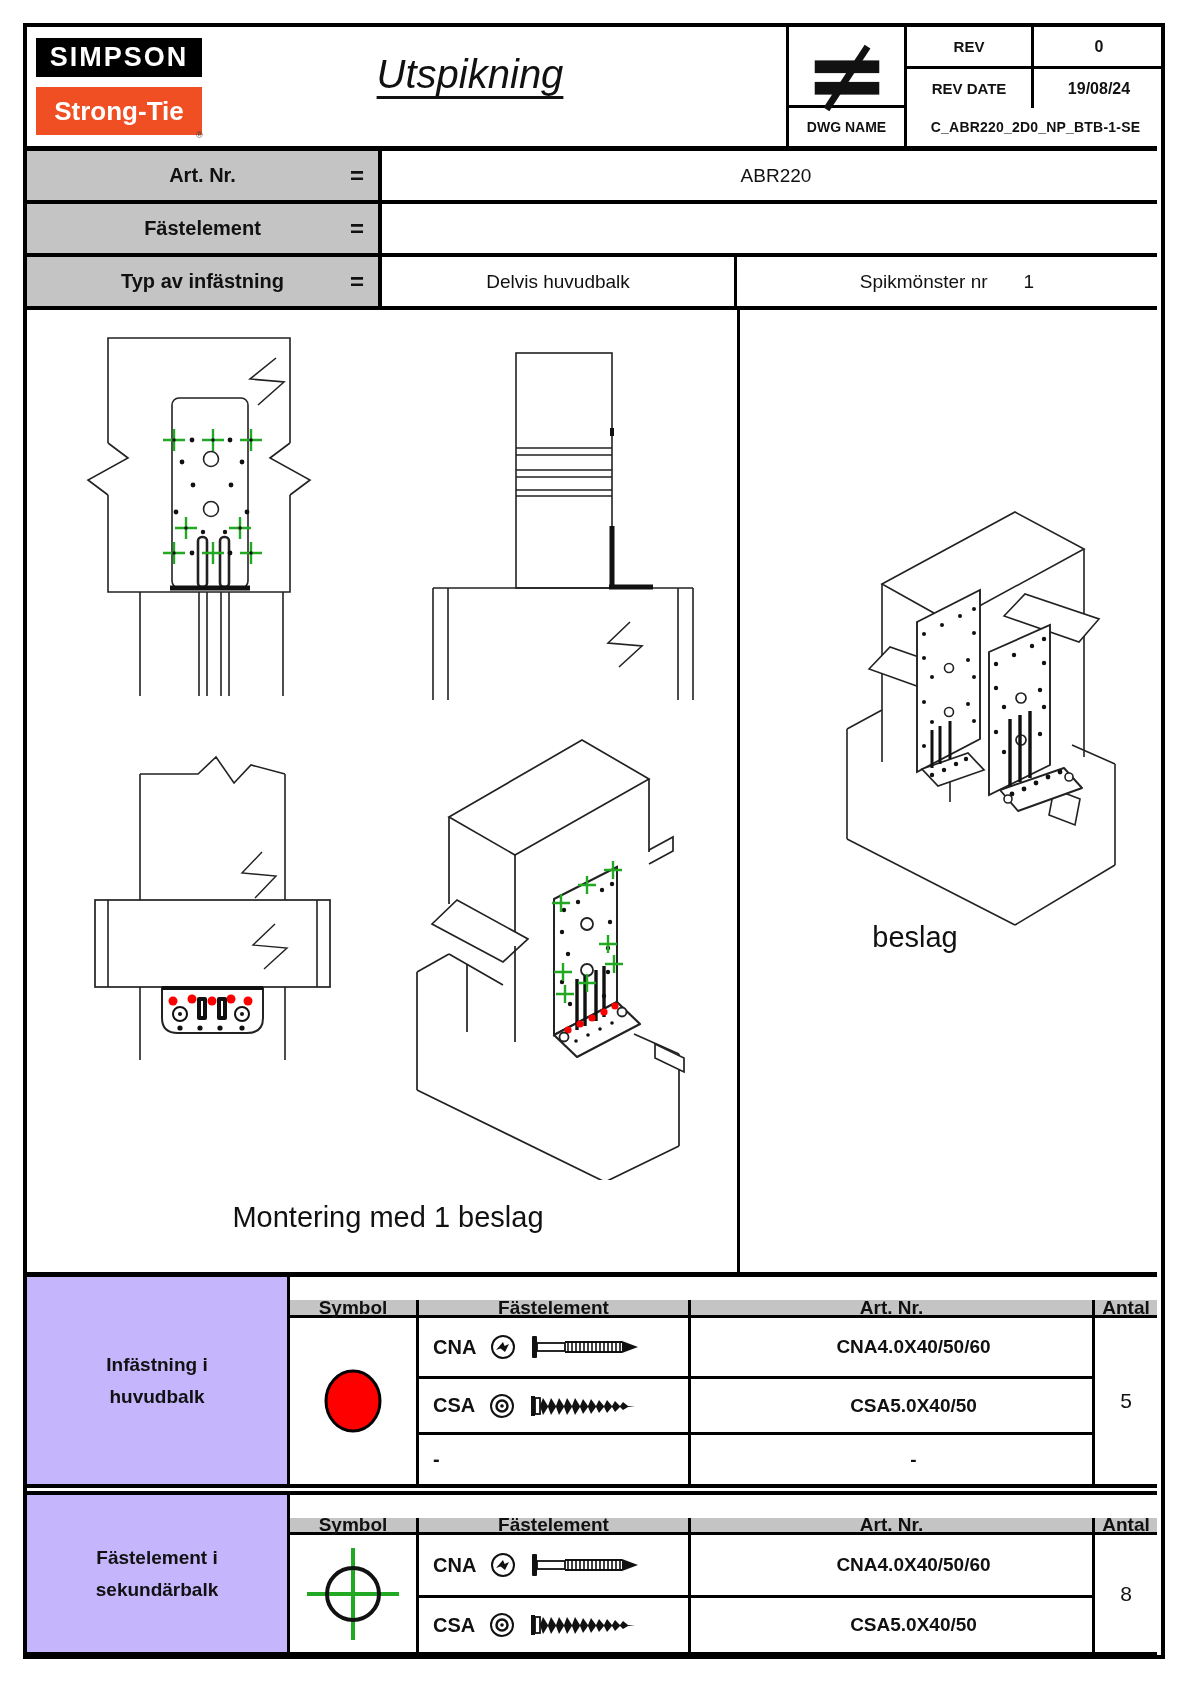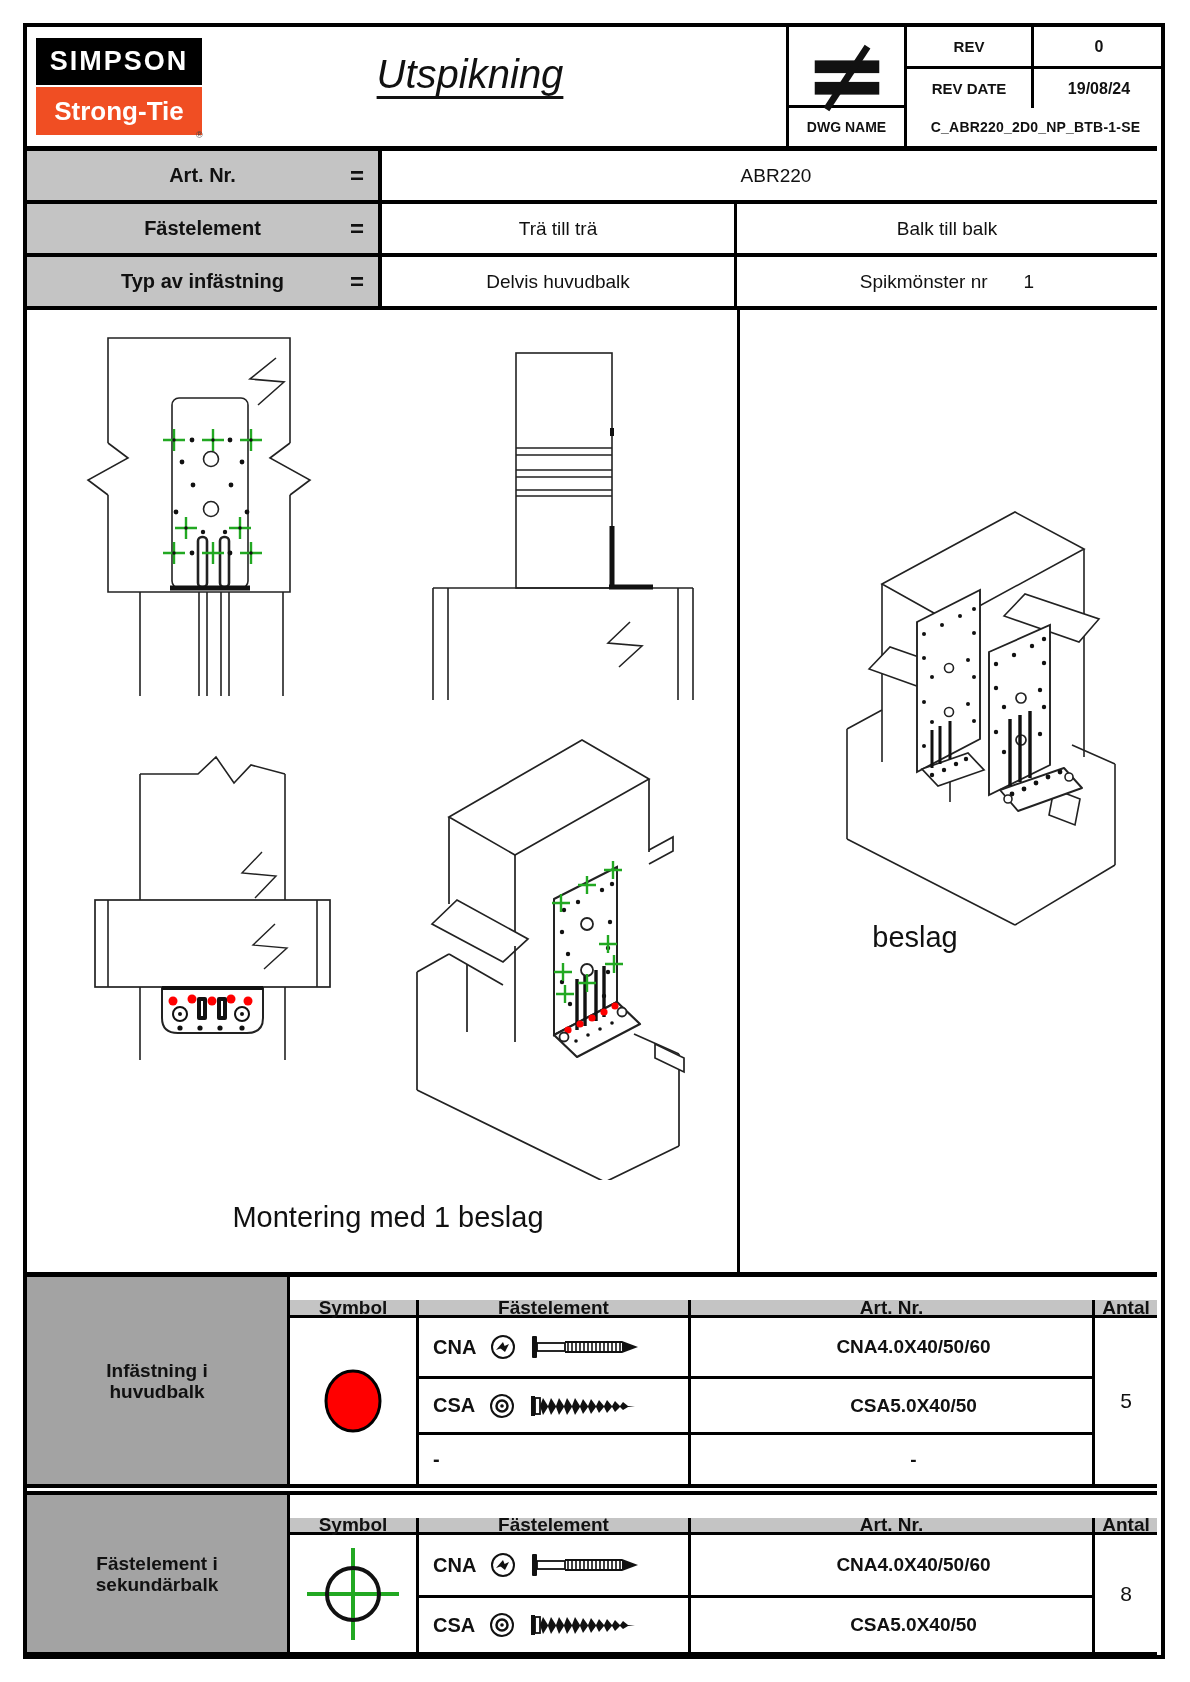--- a/index.html
+++ b/index.html
@@ -4,21 +4,21 @@
 <style>
   html,body{margin:0;padding:0;}
   body{
     width:1190px;height:1682px;position:relative;background:#fff;
     font-family:"Liberation Sans",sans-serif;color:#111;overflow:hidden;
   }
   .abs{position:absolute;}
   
   .sheet-border{left:23px;top:23px;width:1134px;height:1628px;border:4px solid #000;}
   
-  .logo-black{left:36px;top:38px;width:166px;height:47px;background:#000;color:#fff;
+  .logo-black{left:36px;top:38px;width:166px;height:39px;background:#000;color:#fff;
     display:flex;align-items:center;justify-content:center;font-weight:bold;font-size:27px;letter-spacing:2px;}
   .logo-orange{left:36px;top:87px;width:166px;height:48px;color:#fff;
     display:flex;align-items:center;justify-content:center;font-weight:bold;font-size:26px;}
   .logo-reg{left:196px;top:130px;font-size:9px;color:#444;}
   .doc-title{left:240px;top:52px;width:460px;text-align:center;font-size:40px;
     text-decoration:underline;text-decoration-thickness:3px;text-underline-offset:8px;font-style:italic;}
   .rev-wrap{left:786px;top:27px;width:375px;height:119px;border-left:3px solid #000;
     display:grid;grid-template-columns:115px 127px 1fr;grid-template-rows:39px 42px 1fr;}
   .rev-cell{display:flex;align-items:center;justify-content:center;font-size:15px;font-weight:700;box-sizing:border-box;}
   .bl{border-left:3px solid #000;} .bt{border-top:3px solid #000;} .bb{border-bottom:3px solid #000;margin-top:23px;}
@@ -37,21 +37,21 @@
   .vright{flex:1;gap:36px;}
   
   .draw-area{left:27px;top:310px;width:1130px;height:962px;border-bottom:5px solid #000;box-sizing:content-box;}
   .divider{left:737px;top:310px;width:3px;height:967px;background:#000;}
   .caption{font-size:29px;text-align:center;line-height:38px;}
   
   .ftable{left:27px;width:1130px;display:grid;grid-template-columns:263px 126px 272px 404px 65px;
     border-bottom:4px solid #000;box-sizing:content-box;}
   .fcell{box-sizing:border-box;display:flex;align-items:center;justify-content:center;}
   .fhead{background:#c4c4c4;font-weight:bold;font-size:19px;}
-  .flabel{background:#a3a3a3;font-weight:bold;font-size:19px;text-align:center;line-height:21px;padding:0 44px;border-right:3px solid #000;}
+  .flabel{background:#c4b5fd;font-weight:bold;font-size:19px;text-align:center;line-height:32px;padding:0 44px;border-right:3px solid #000;}
   .fcode-cell{justify-content:flex-start;padding-left:14px;gap:13px;}
   .fcode{font-weight:bold;font-size:20px;}
   .fart{font-weight:bold;font-size:19px;padding-left:44px;}
   .fqty{font-size:21px;font-weight:500;}
   svg{display:block;}
   .gc{stroke:#22a822;stroke-width:2.4;fill:none;}
   .bd{fill:#111;}
 </style>
 </head>
 <body>
@@ -93,24 +93,20 @@
   </div>
   <div class="ivals">
       <div class="vcell vfull">ABR220</div>
     </div>
 </div>
 
 <div class="abs irow" style="top:204px;">
   <div class="ilabel">
     <span>Fästelement</span>
     <span class="ieq">=</span>
-  </div>
-  <div class="ivals">
-    <div class="vcell vleft">Trä till trä</div>
-    <div class="vcell vright">Balk till balk</div>
   </div>
 </div>
 
 <div class="abs irow" style="top:257px;">
   <div class="ilabel">
     <span>Typ av infästning</span>
     <span class="ieq">=</span>
   </div>
   <div class="ivals">
     <div class="vcell vleft">Delvis huvudbalk</div>

